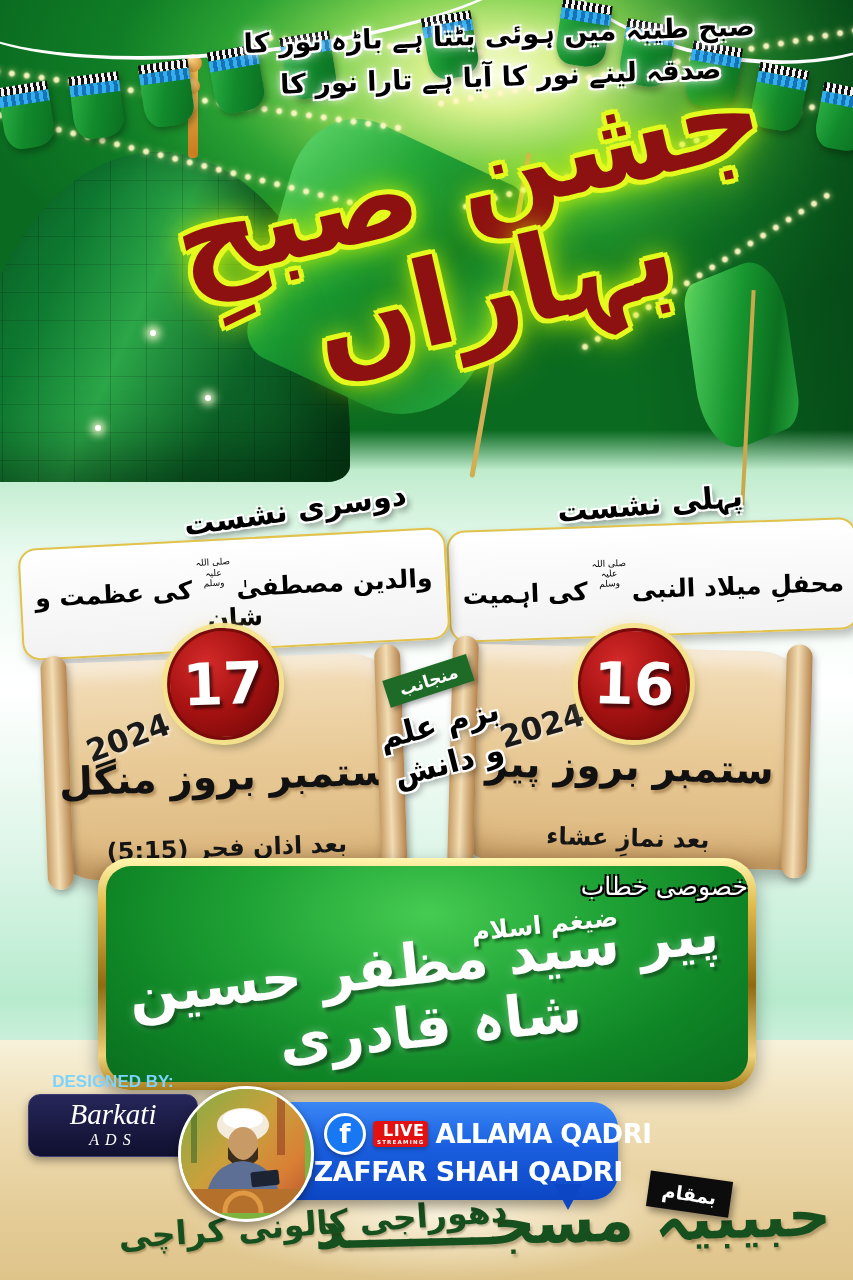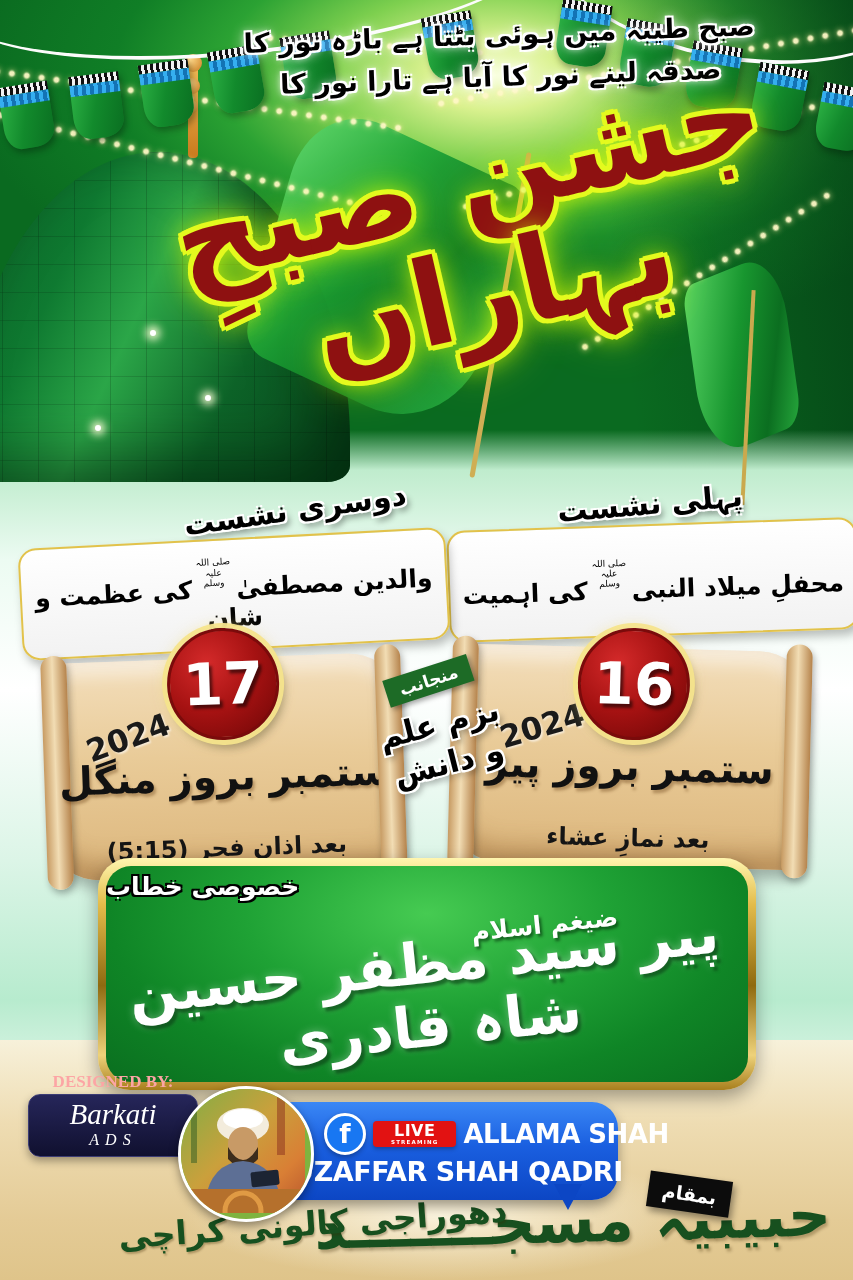--- a/index.html
+++ b/index.html
@@ -115,52 +115,52 @@
     padding:4px 14px;transform:rotate(-4deg);direction:rtl;box-shadow:2px 3px 5px rgba(0,0,0,.35);}
   .org-name{margin-top:10px;direction:rtl;font-weight:800;font-size:31px;color:#000;line-height:1.3;
     text-shadow:-2px -2px 0 #fff,2px -2px 0 #fff,-2px 2px 0 #fff,2px 2px 0 #fff,3px 5px 6px rgba(0,0,0,.35);}
 
   
   .banner-gold{left:98px;top:858px;width:658px;height:232px;z-index:4;padding:8px;box-sizing:border-box;
     border-radius:32px;background:linear-gradient(180deg,#fff6b0 0%,#e3bc4a 20%,#8f6a10 55%,#eed27a 85%,#a87f1d 100%);
     box-shadow:0 7px 18px rgba(0,0,0,.35);}
   .banner-green{position:relative;width:100%;height:100%;border-radius:25px;overflow:hidden;
     background:radial-gradient(ellipse at 50% 22%,#46cb52 0%,#1fa235 40%,#0f8526 70%,#0a6e1f 100%);}
-  .special-label{position:absolute;top:6px;left:0;width:100%;text-align:left;direction:rtl;
-    color:#fff;font-weight:700;font-size:25px;letter-spacing:1px;
+  .special-label{position:absolute;top:6px;left:0;width:100%;text-align:right;direction:rtl;
+    color:#fff;font-weight:400;font-size:25px;letter-spacing:1px;
     text-shadow:-2px -2px 0 #000,2px -2px 0 #000,-2px 2px 0 #000,2px 2px 0 #000;}
   .speaker-title{position:absolute;top:44px;right:130px;direction:rtl;color:#fff;font-weight:700;font-size:25px;
     transform:rotate(-6deg);text-shadow:2px 3px 3px rgba(0,40,8,.6);}
   .speaker-name{position:absolute;top:66px;left:8px;right:8px;direction:rtl;text-align:center;
     color:#fff;font-weight:800;font-size:57px;line-height:1.1;transform:rotate(-6deg);
     text-shadow:3px 4px 3px rgba(0,55,12,.6),0 0 10px rgba(255,255,255,.35);}
 
   
   .designer{left:28px;top:1072px;width:170px;z-index:5;text-align:center;}
-  .designer-heading{font-family:Liberation Serif, serif;font-weight:800;font-size:17px;color:#fca5a5;}
+  .designer-heading{font-family:Liberation Sans, sans-serif;font-weight:800;font-size:17px;color:#7dd3fc;}
   .designer-card{margin-top:2px;background:linear-gradient(180deg,#26265a 0%,#10102f 100%);
     border:1px solid #3c3c74;border-radius:12px;padding:5px 6px 7px;box-shadow:0 4px 8px rgba(0,0,0,.35);}
   .designer-brand{font-family:"Liberation Serif",serif;font-style:italic;font-size:29px;color:#fff;line-height:1;}
   .designer-sub{font-family:"Liberation Serif",serif;font-style:italic;font-size:16px;color:#fff;letter-spacing:6px;margin-top:2px;}
   .designer-phone{margin-top:5px;background:#fff;border-radius:9px;border:2px solid #14142e;
     font-weight:800;font-size:19px;color:#000;padding:2px 2px;box-shadow:0 3px 6px rgba(0,0,0,.3);}
 
   .photo{left:178px;top:1086px;width:130px;height:130px;border-radius:50%;z-index:6;
     border:3px solid #fff;overflow:hidden;box-shadow:0 4px 10px rgba(0,0,0,.4);background:#7fb33f;}
 
   .live-banner{left:266px;top:1102px;width:352px;height:98px;z-index:5;border-radius:26px;
     background:linear-gradient(180deg,#3a87f5 0%,#1a5fe0 45%,#0c46c4 100%);
     box-shadow:0 6px 12px rgba(0,0,0,.35);color:#fff;}
   .live-banner::after{content:"";position:absolute;bottom:-24px;left:288px;
     border:14px solid transparent;border-top:26px solid #0c46c4;}
   .lb-row1{display:flex;align-items:center;gap:7px;margin:11px 0 0 58px;}
   .fb-circle{width:36px;height:36px;border-radius:50%;background:#1877f2;border:3px solid #fff;
     display:flex;align-items:center;justify-content:center;flex:0 0 auto;
     font-weight:800;font-size:26px;color:#fff;box-shadow:0 2px 5px rgba(0,0,0,.3);}
-  .live-badge{background:#e21212;border-radius:4px;padding:2px 18px 1px;text-align:center;line-height:1;
+  .live-badge{background:#e21212;border-radius:4px;padding:2px 4px 1px;text-align:right;line-height:1;
     box-shadow:0 2px 4px rgba(0,0,0,.3);flex:0 0 auto;}
   .live-word{font-weight:800;font-size:16px;letter-spacing:.5px;}
   .streaming-word{font-weight:700;font-size:5.5px;letter-spacing:1.2px;margin-top:1px;}
   .lb-line1{font-weight:800;font-size:26px;letter-spacing:-.5px;white-space:nowrap;}
   .lb-line2{font-weight:800;font-size:27px;letter-spacing:-.5px;text-align:center;margin-top:1px;white-space:nowrap;}
 
   .venue-label{left:648px;top:1176px;z-index:5;background:#0c0c0c;color:#fff;direction:rtl;
     font-size:19px;font-weight:700;padding:7px 14px;transform:rotate(8deg);box-shadow:3px 4px 7px rgba(0,0,0,.4);}
   .venue-name{right:22px;top:1186px;z-index:4;direction:rtl;color:#17501f;font-weight:800;font-size:60px;
     transform:rotate(-1.5deg);text-shadow:2px 3px 3px rgba(60,40,0,.3);}
@@ -292,21 +292,21 @@
     </svg>
   </div>
 
   <div class="abs live-banner">
     <div class="lb-row1">
       <div class="fb-circle">f</div>
       <div class="live-badge">
         <div class="live-word">LIVE</div>
         <div class="streaming-word">STREAMING</div>
       </div>
-      <div class="lb-line1">ALLAMA SHAH</div>
+      <div class="lb-line1">ALLAMA QADRI</div>
     </div>
     <div class="lb-line2">MUZAFFAR SHAH QADRI</div>
   </div>
 
   <div class="abs venue-label">بمقام</div>
   <div class="abs venue-name">حبیبیہ مسجـــــــد</div>
   <div class="abs venue-address">دھوراجی کالونی کراچی</div>
 
 </div>
 

